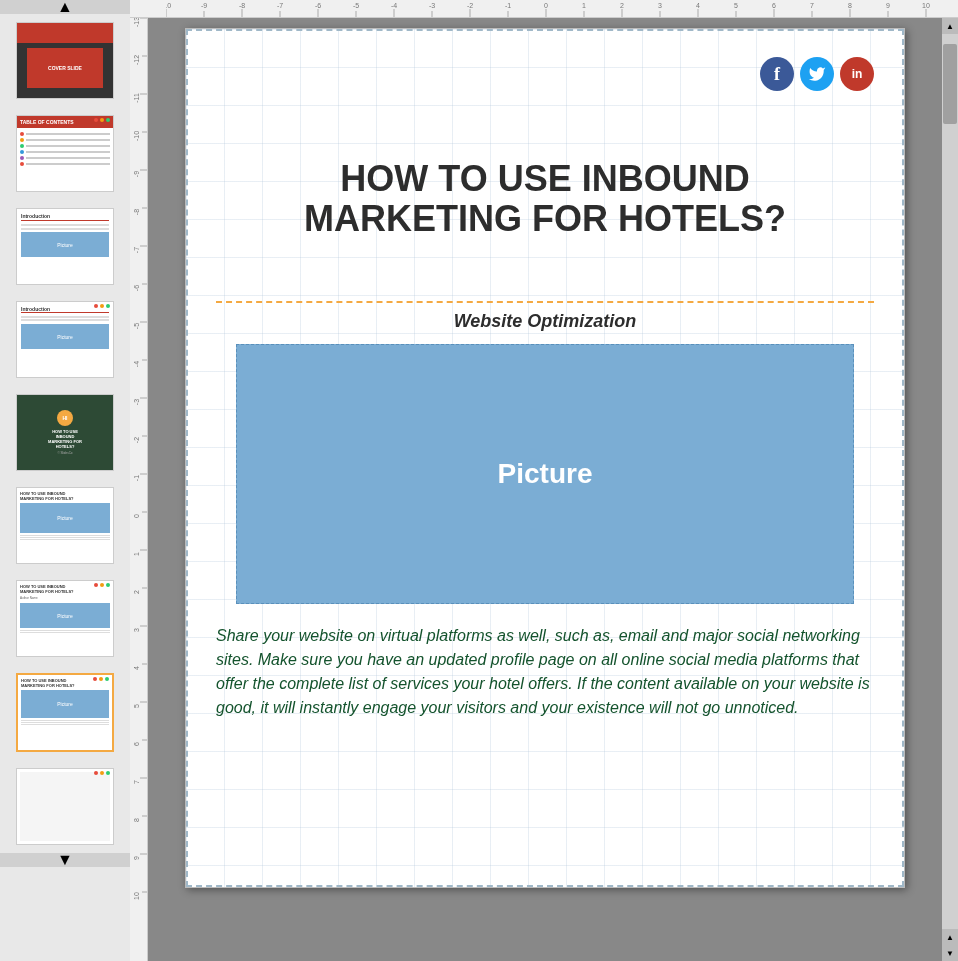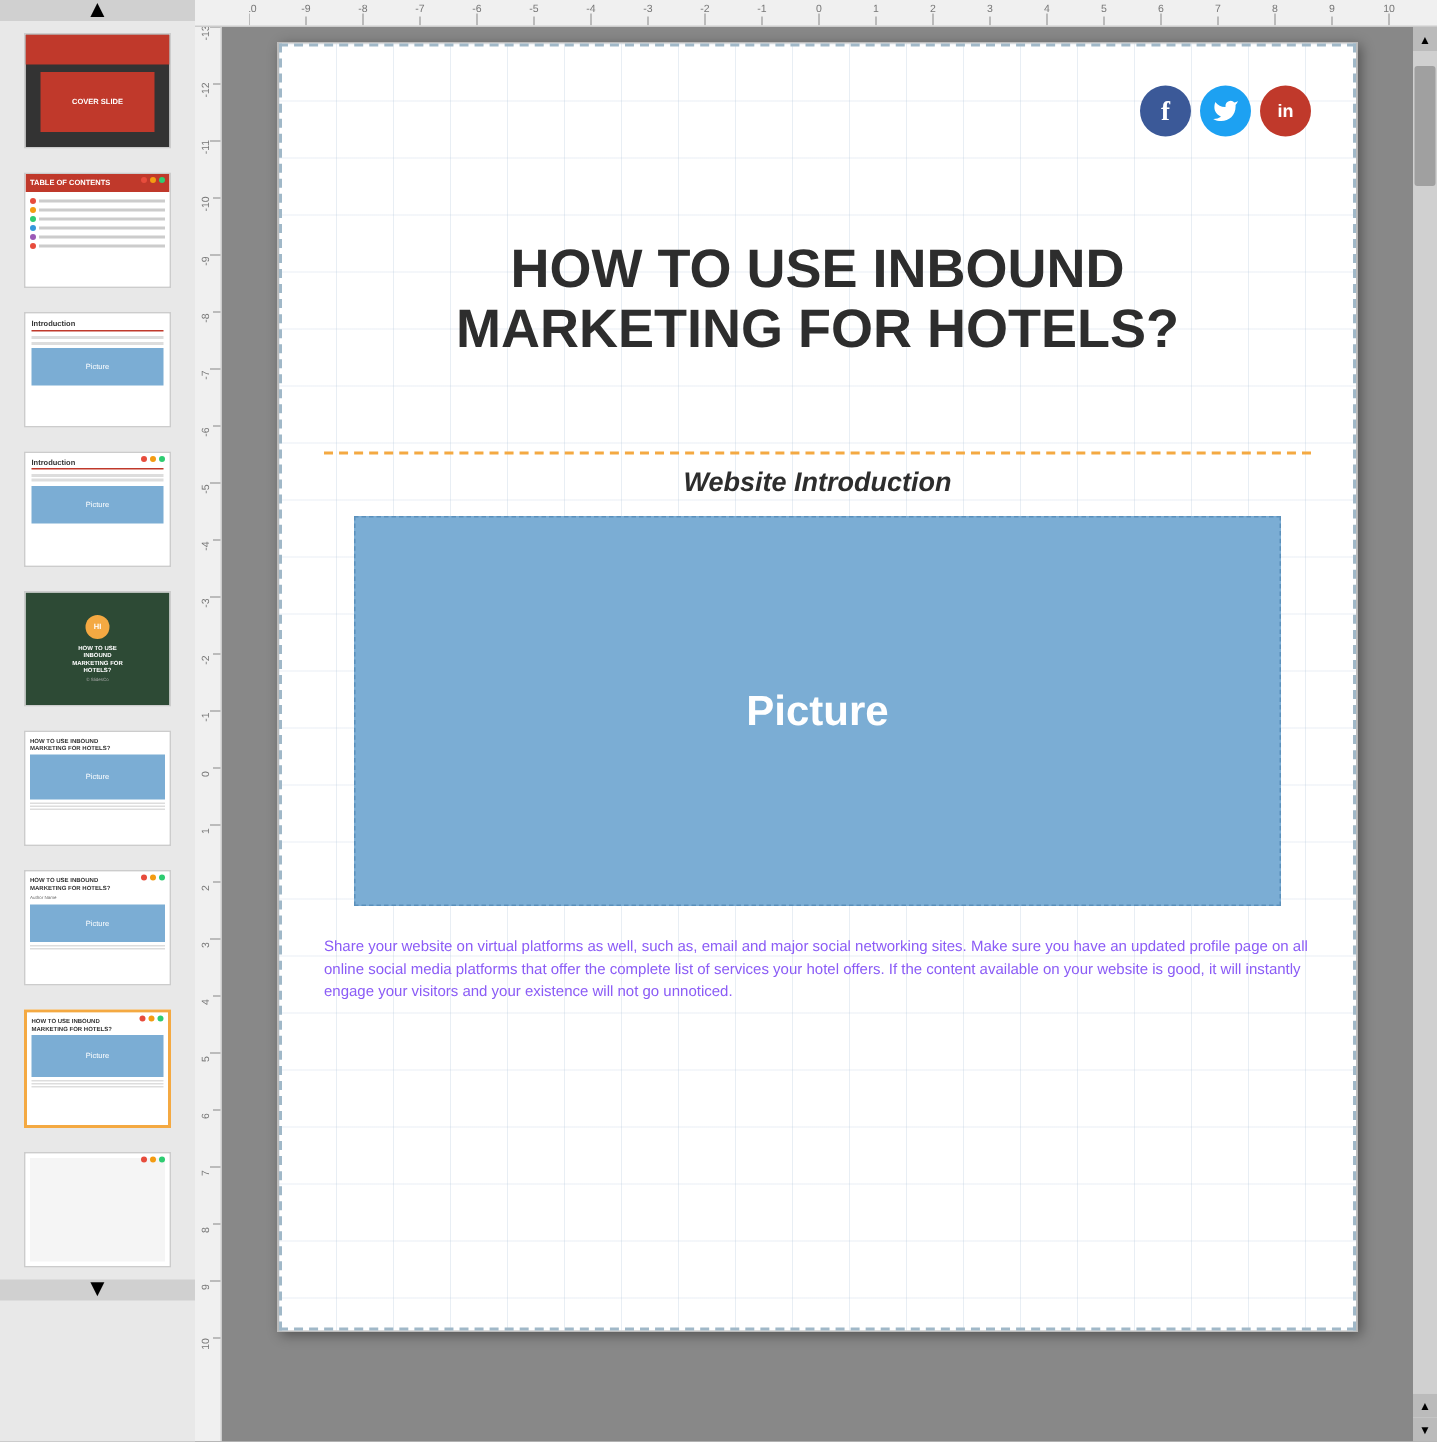--- a/index.html
+++ b/index.html
@@ -264,23 +264,24 @@
       font-weight: bold;
       font-family: Arial, sans-serif;
     }
 
     
     .slide-body-text {
       position: absolute;
       top: 595px;
       left: 30px;
       right: 30px;
-      font-size: 10px;
-      color: #8b5cf6;
+      font-size: 16px;
+      color: #14532d;
       line-height: 1.5;
+      font-style: italic;
     }
 
     
     #notes-area {
       height: 36px;
       background: white;
       border-top: 1px solid #ccc;
       display: flex;
       align-items: center;
       padding: 0 15px;
@@ -675,21 +676,21 @@
           <div class="social-icon-circle li">
             <span style="font-size:12px; font-weight:bold; font-family:Arial;">in</span>
           </div>
         </div>
 
         <div class="slide-main-title" style="white-space:pre-line;">HOW TO USE INBOUND
 MARKETING FOR HOTELS?</div>
 
         <div class="orange-dashed-line"></div>
 
-        <div class="slide-subtitle">Website Introduction</div>
+        <div class="slide-subtitle">Website Optimization</div>
 
         <div class="picture-box">
           <span class="picture-box-text">Picture</span>
         </div>
 
         <div class="slide-body-text">Share your website on virtual platforms as well, such as, email and major social networking sites. Make sure you have an updated profile page on all online social media platforms that offer the complete list of services your hotel offers. If the content available on your website is good, it will instantly engage your visitors and your existence will not go unnoticed.</div>
       </div>
     </div>
 
     <div id="right-scrollbar">

